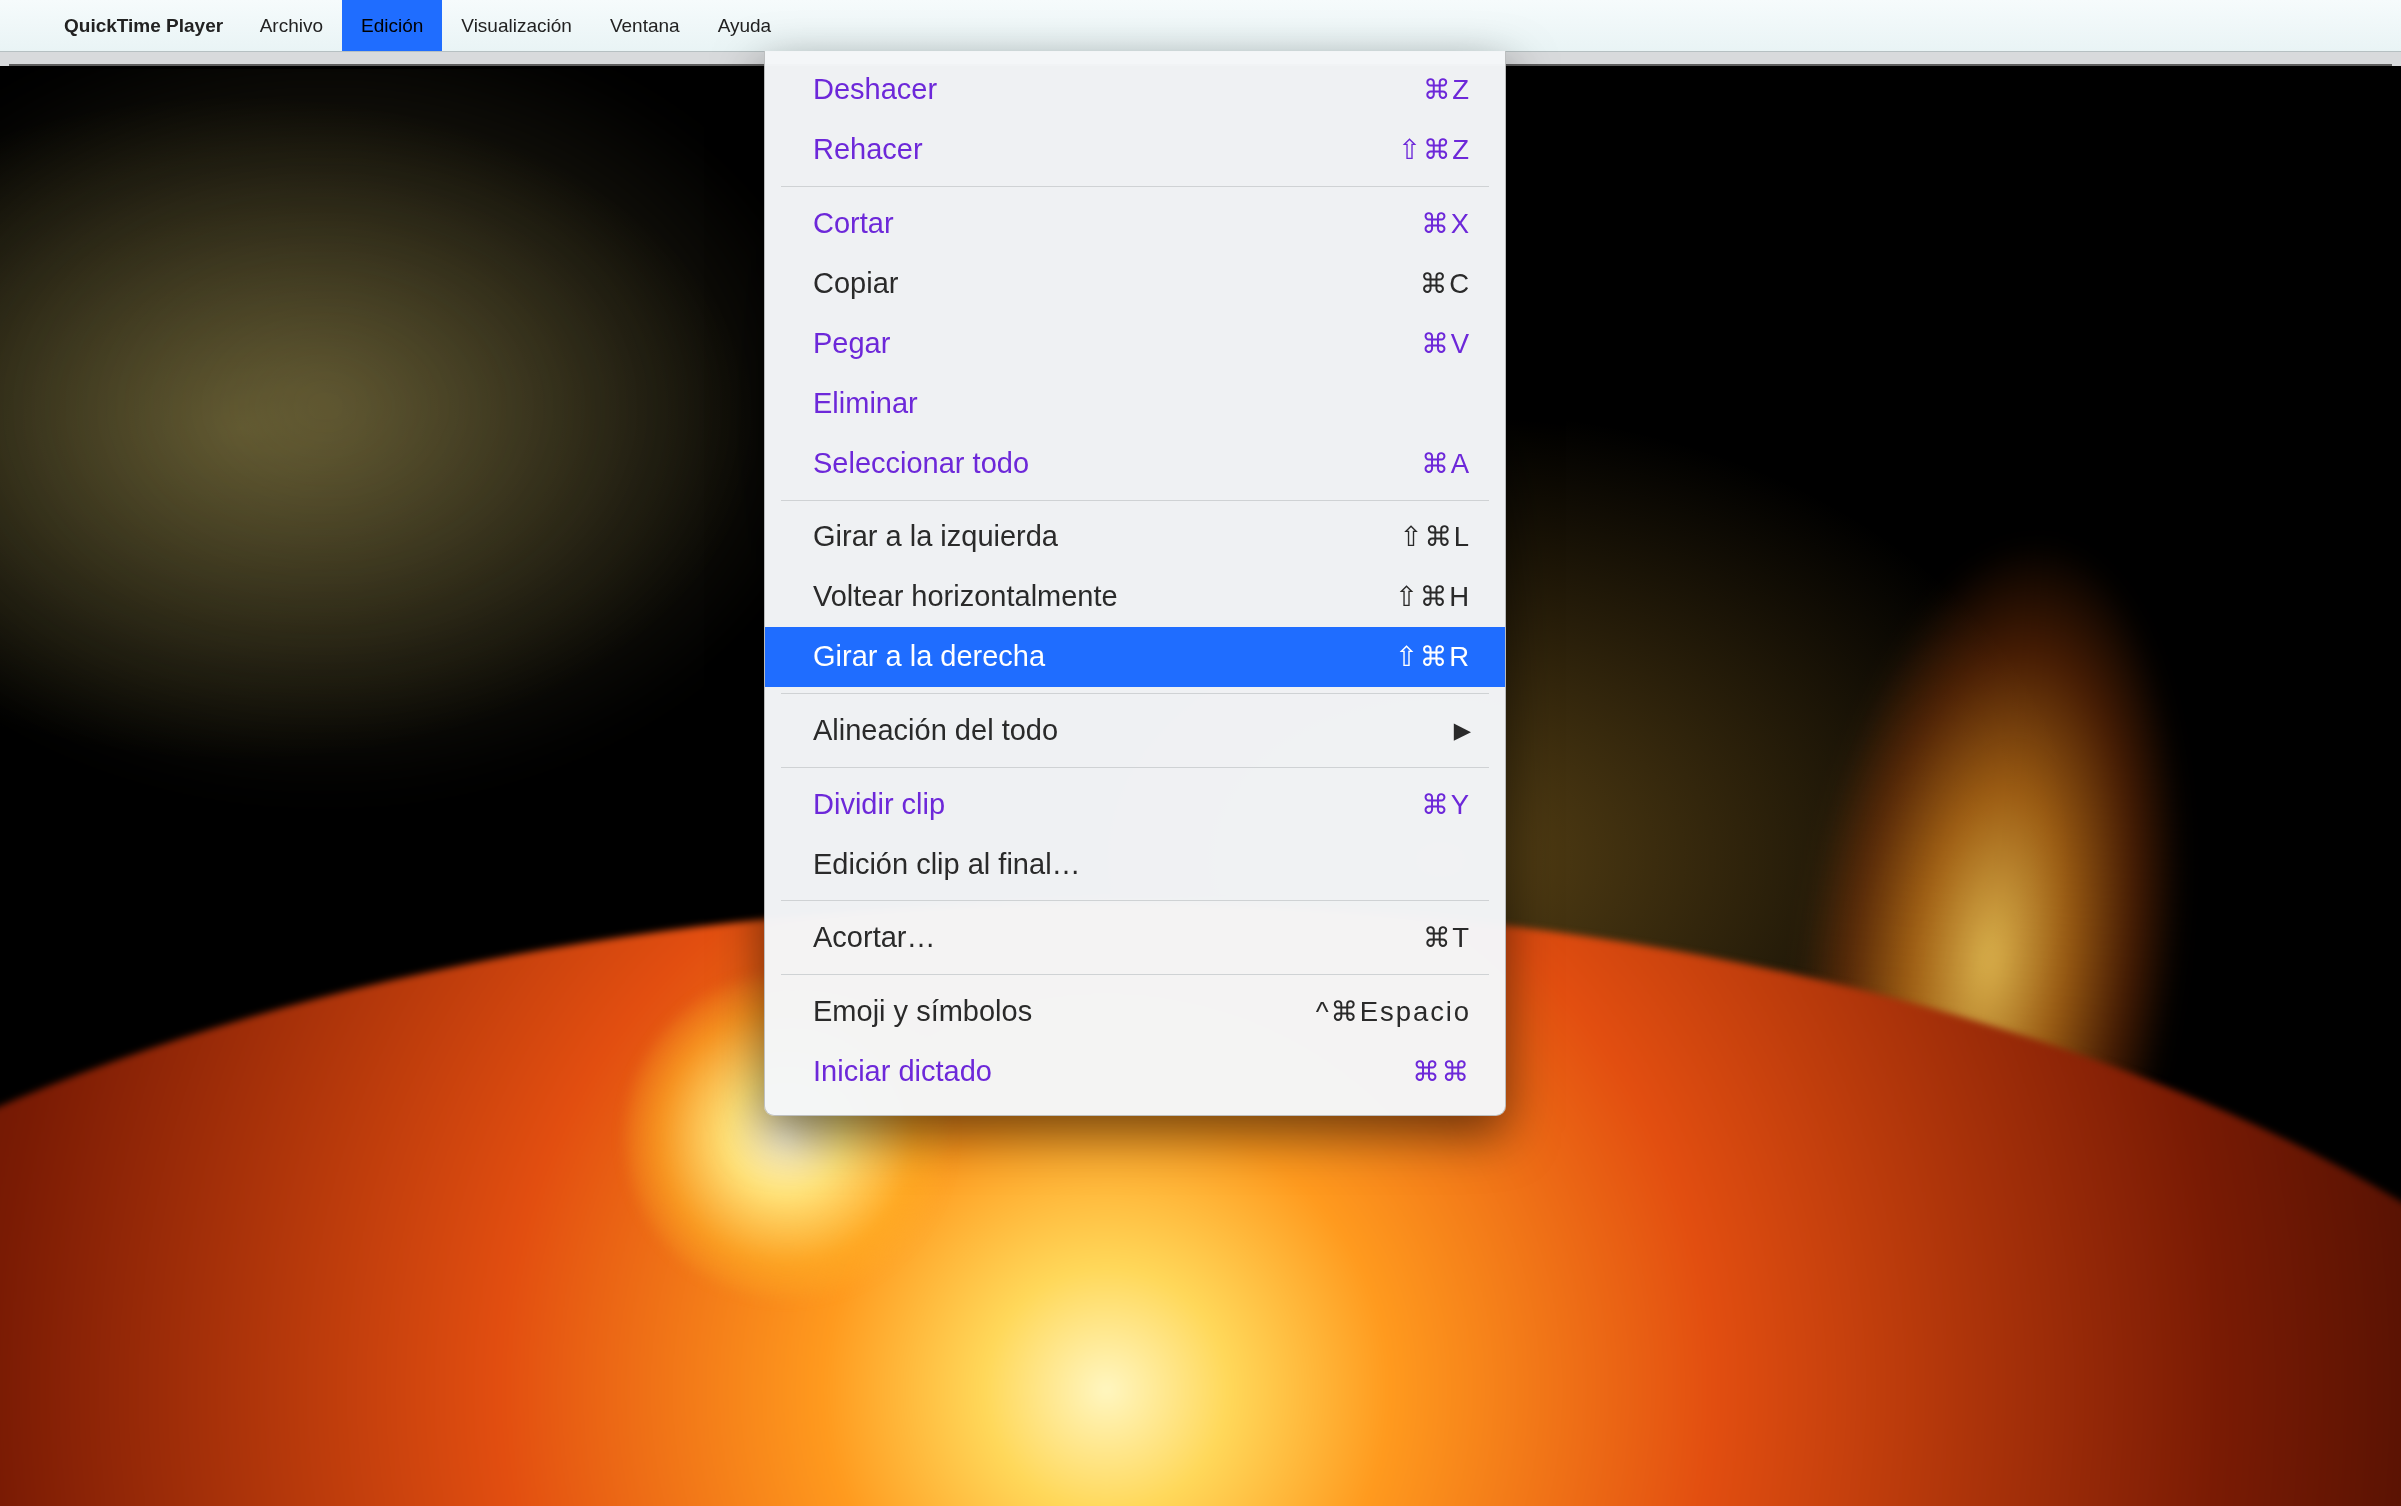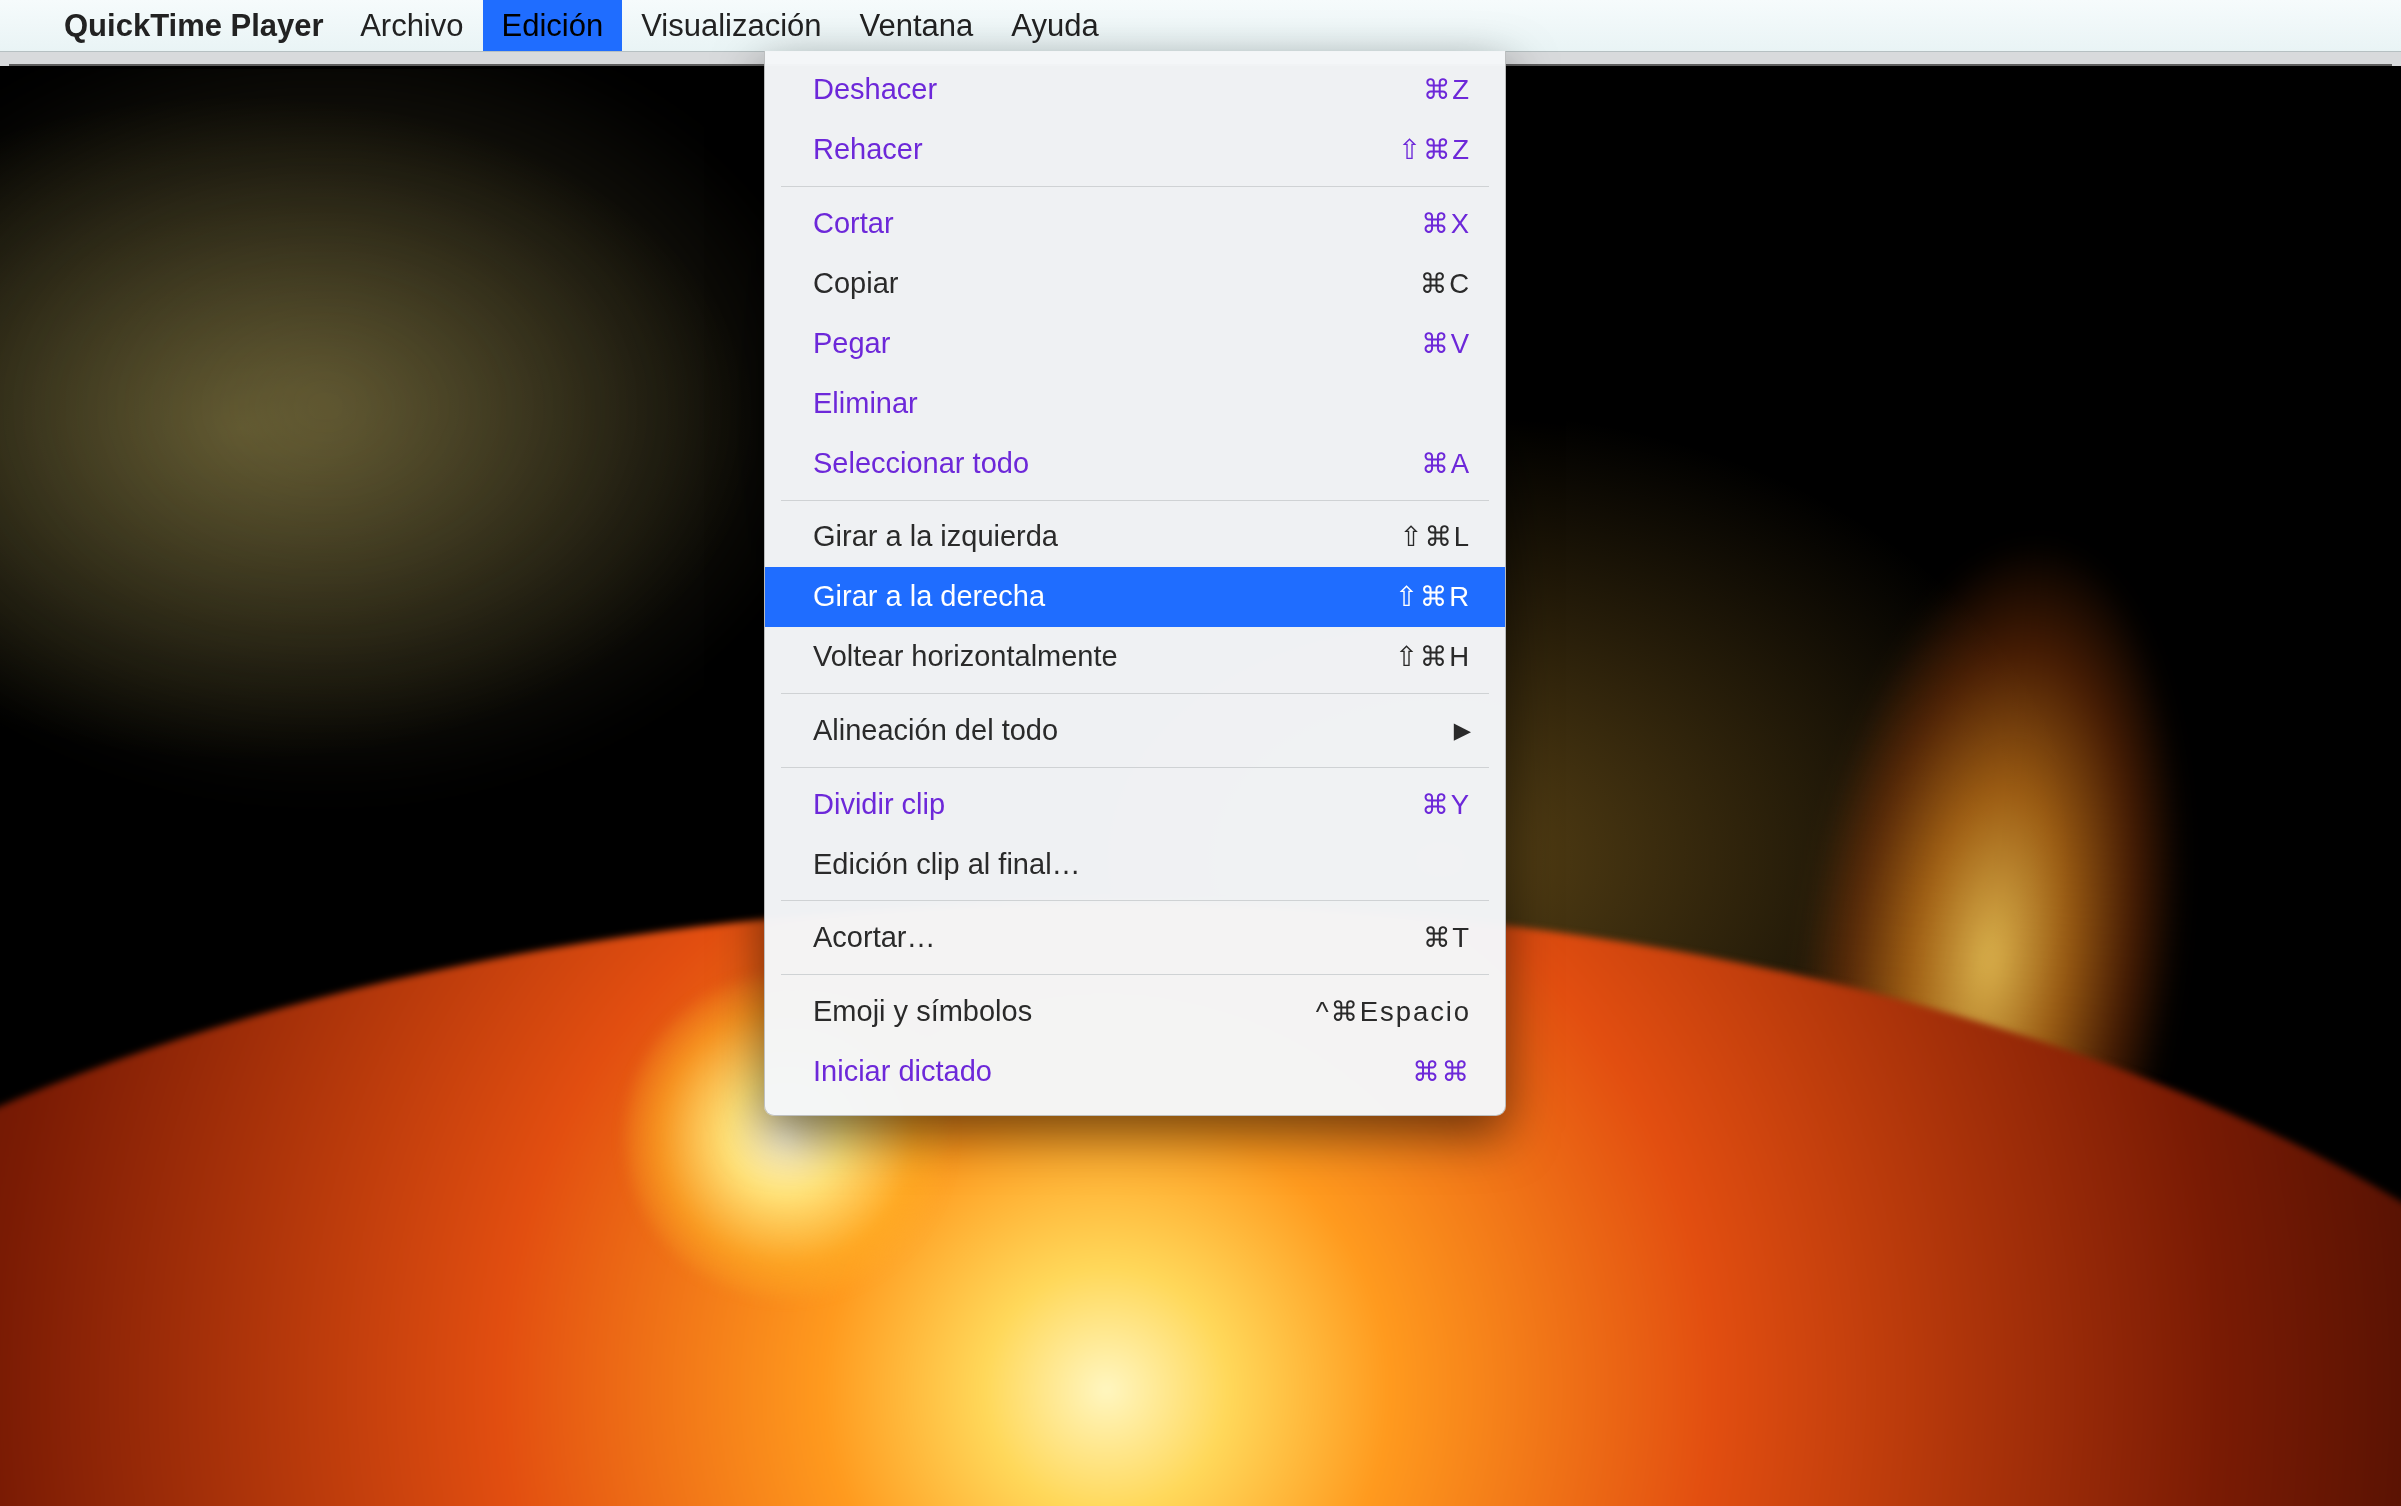--- a/index.html
+++ b/index.html
@@ -18,21 +18,21 @@
     position: absolute;
     left: 0;
     right: 0;
     top: 0;
     height: 51px;
     background: linear-gradient(#f6fbfc, #e9f4f5);
     border-bottom: 1.3px solid #b6c0c2;
     display: flex;
     align-items: center;
     padding-left: 27.5px;
-    font-size: 31px;
+    font-size: 19px;
     color: #222;
     z-index: 10;
   }
   .menubar .apple {
     font-size: 27.5px;
     line-height: 1;
     padding: 0 19px 0 0;
     color: #3a3a3a;
   }
   .menubar .app-name {
@@ -238,28 +238,28 @@
   <div class="row disabled">
     <span>Seleccionar todo</span>
     <span class="shortcut">⌘A</span>
   </div>
   <hr class="sep">
 
   <div class="row">
     <span>Girar a la izquierda</span>
     <span class="shortcut">⇧⌘L</span>
   </div>
+  <div class="row">
+    <span>Voltear horizontalmente</span>
+    <span class="shortcut">⇧⌘H</span>
+  </div>
   <div class="row highlight">
     <span>Girar a la derecha</span>
     <span class="shortcut">⇧⌘R</span>
   </div>
-  <div class="row">
-    <span>Voltear horizontalmente</span>
-    <span class="shortcut">⇧⌘H</span>
-  </div>
   <hr class="sep">
 
   <div class="row">
     <span>Alineación del todo</span>
     <span class="submenu-arrow">▶</span>
   </div>
   <hr class="sep">
 
   <div class="row disabled">
     <span>Dividir clip</span>

